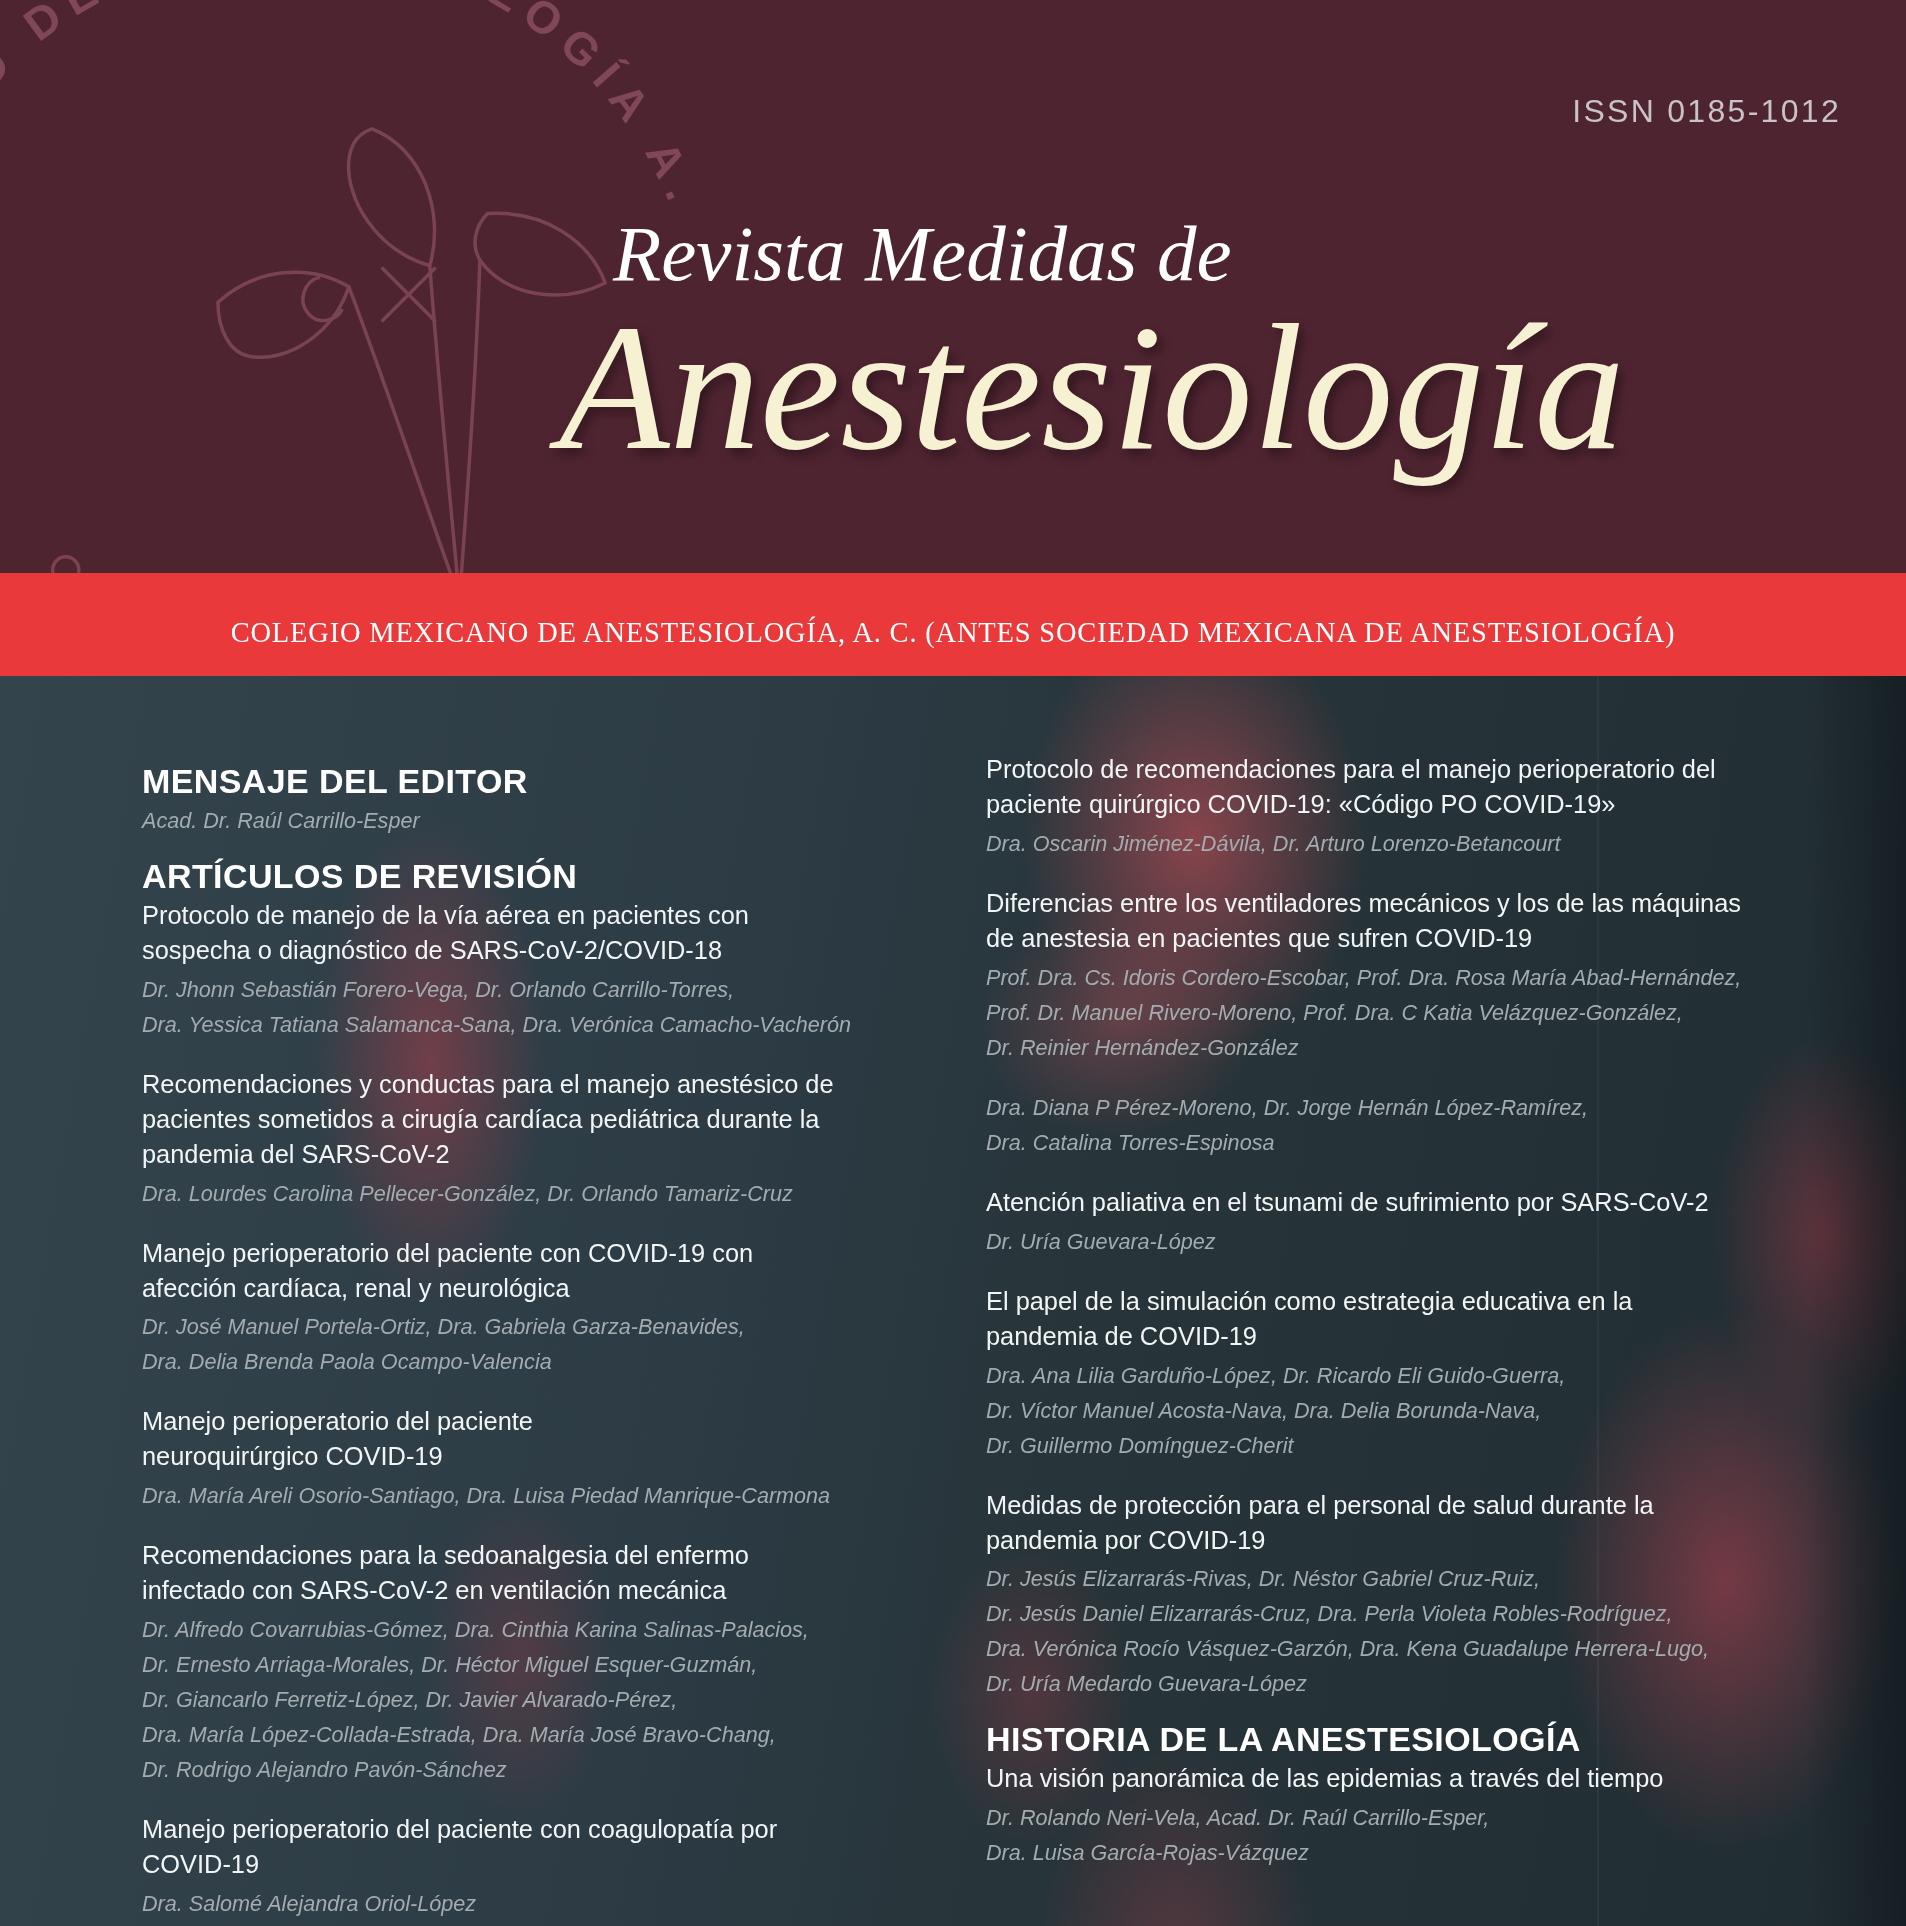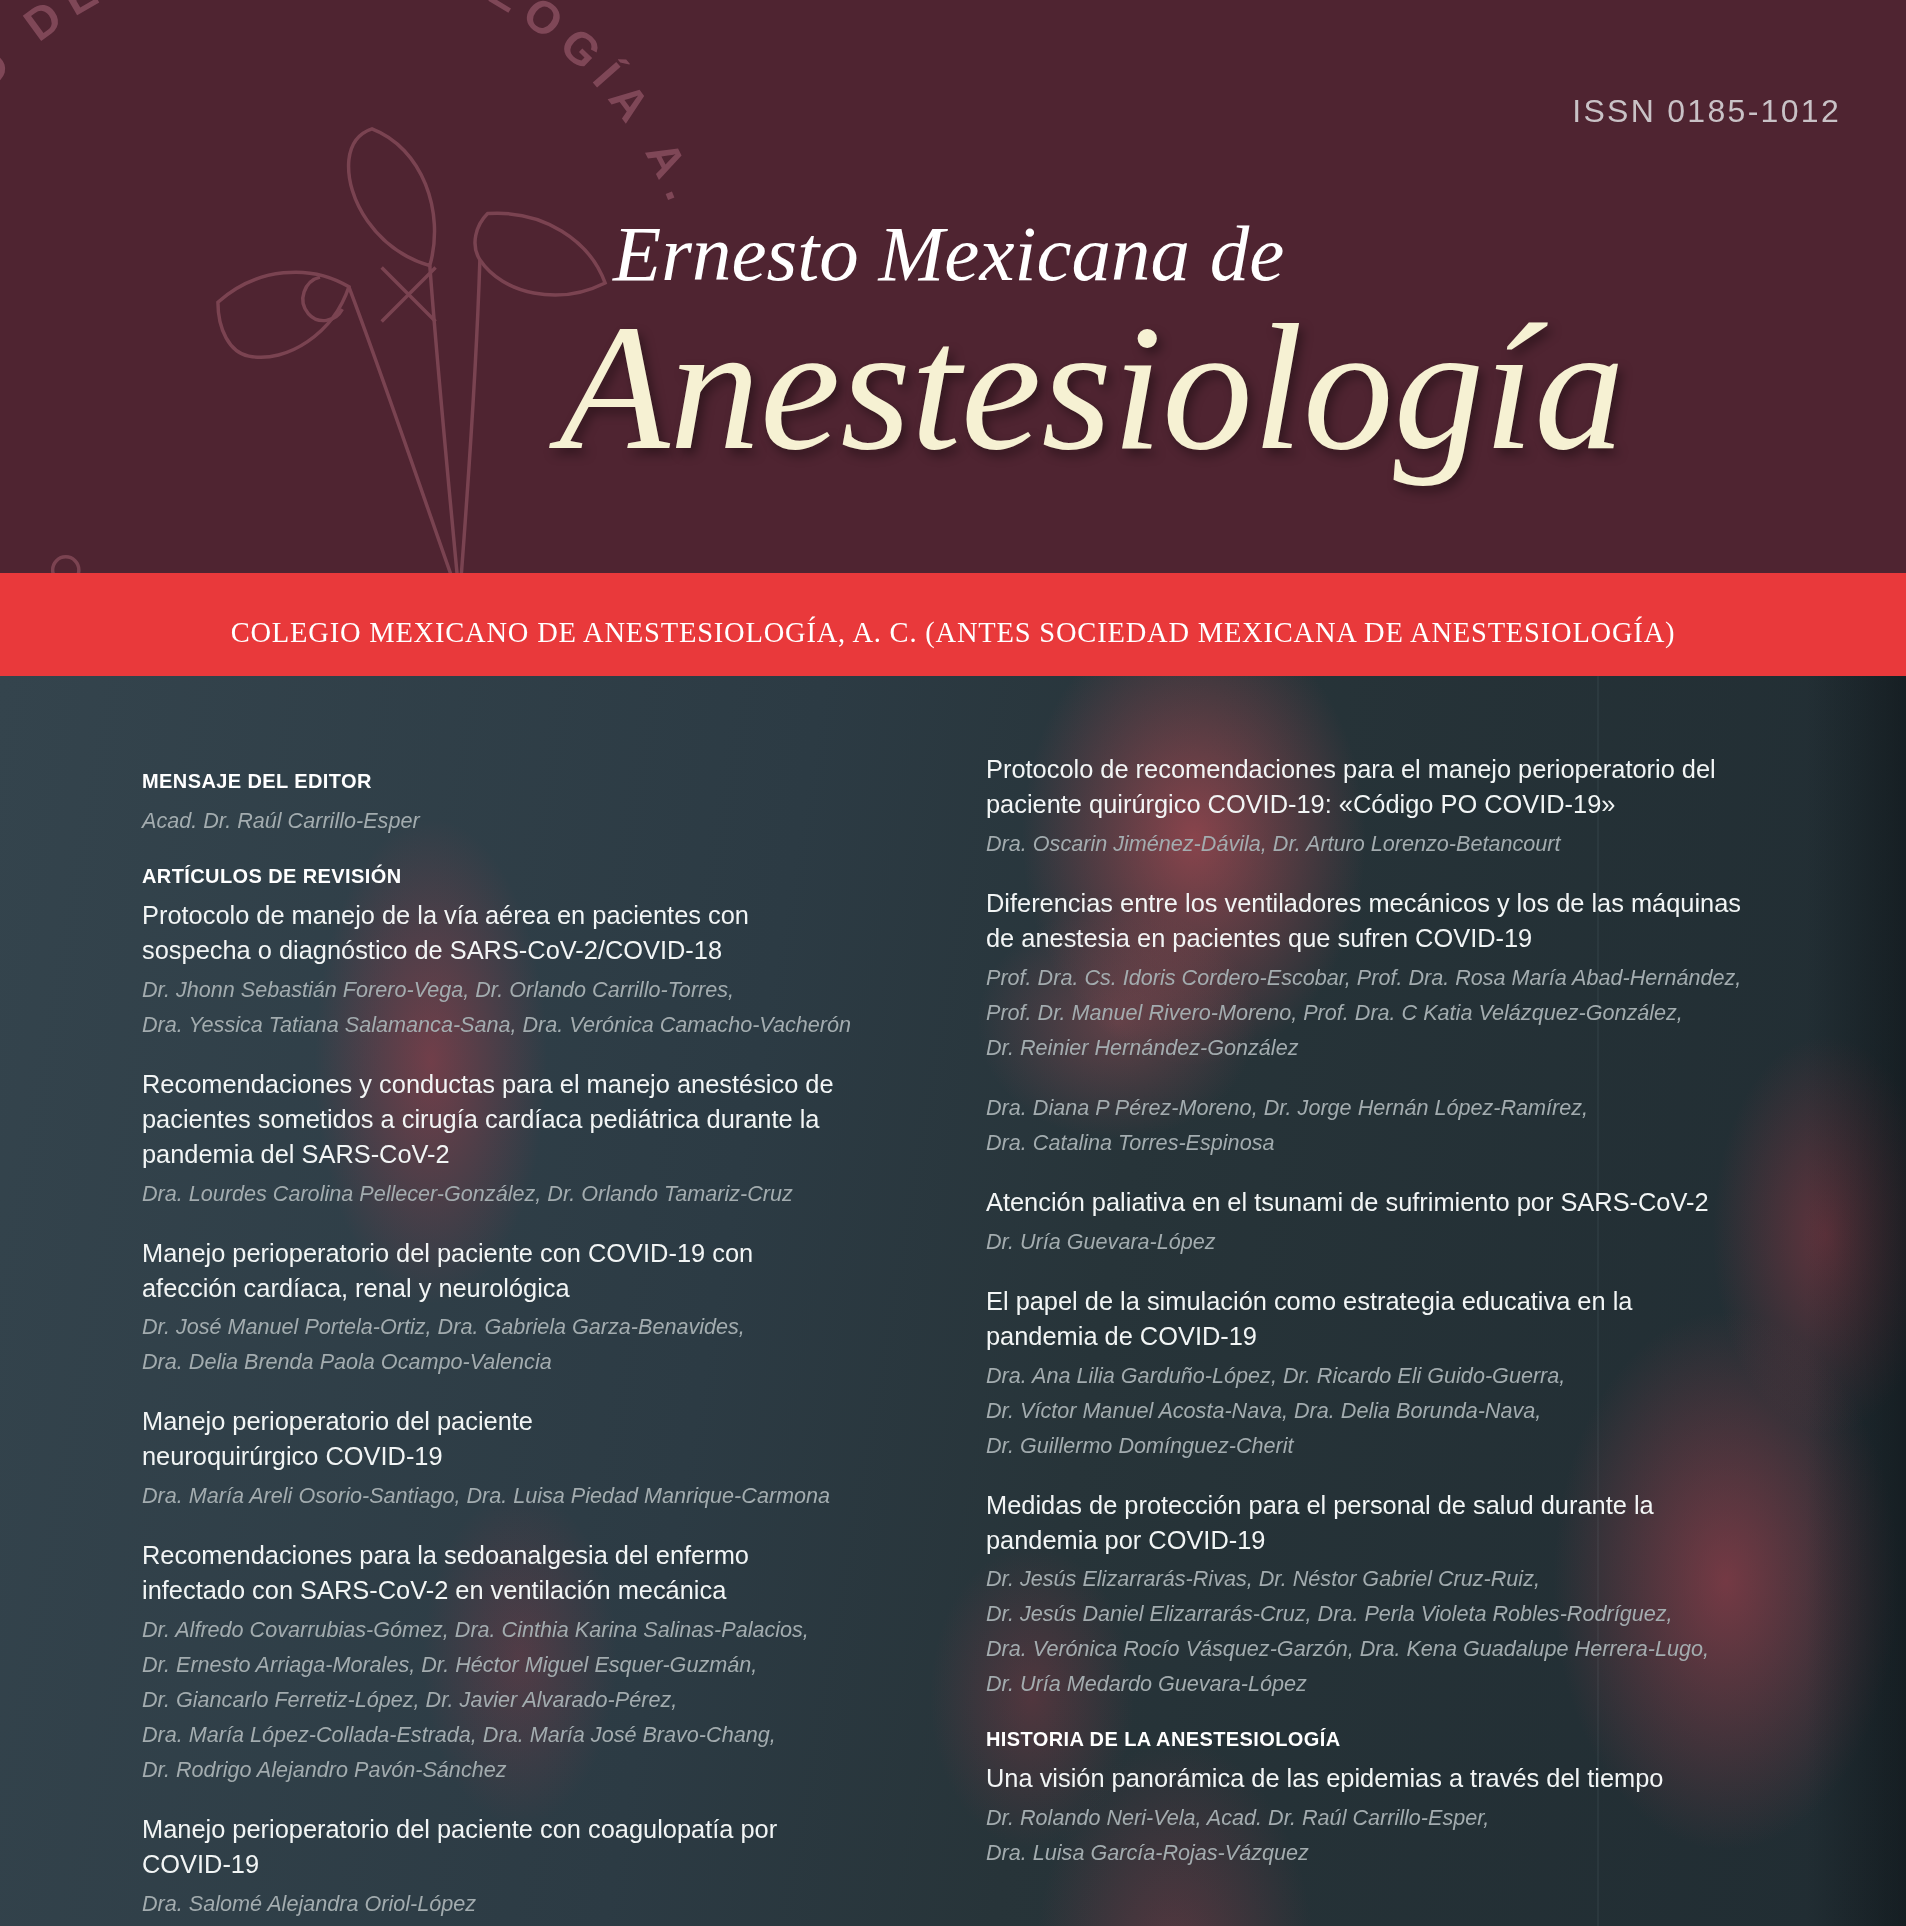--- a/index.html
+++ b/index.html
@@ -38,21 +38,21 @@
   .body::before{content:"";position:absolute;left:1597px;top:0;bottom:0;width:1.9px;
                 background:rgba(190,210,220,.06);}
   .body::after{content:"";position:absolute;right:0;top:0;bottom:0;width:100px;
                background:linear-gradient(90deg,transparent,rgba(8,12,15,.45));}
 
   .col{position:absolute;top:0;}
   .col-left{left:142px;width:836px;padding-top:88px;}
   .col-right{left:986px;width:890px;padding-top:76px;}
   .col > :first-child{margin-top:0;}
 
-  .sec{font-size:20px;font-weight:bold;letter-spacing:0.4px;line-height:35px;color:#ffffff;
+  .sec{font-size:34px;font-weight:bold;letter-spacing:0.4px;line-height:35px;color:#ffffff;
        margin:21px 0 0;}
   .article{margin-top:25px;}
   .sec + .article, .sec + .authors-solo{margin-top:3.9px;}
   .t{font-size:25.4px;line-height:35px;color:#f2f5f5;white-space:pre-line;}
   .a{font-size:21.6px;line-height:35px;color:#a3acaf;font-style:italic;white-space:pre-line;margin-top:3.9px;}
   .authors-solo{margin-top:3.9px;}
 </style>
 </head>
 <body>
 
@@ -70,21 +70,21 @@
         <path d="M1030,870 c-40,10 -60,60 -30,95 c25,28 70,22 88,-12"></path>
         <path d="M1190,845 L1330,985 M1330,845 L1190,985"></path>
         <circle cx="370" cy="1630" r="34"></circle>
       </g>
       <path id="arcpath" d="M223,1819 A1050,1050 0 1 1 1952,718" fill="none"></path>
       <text font-size="118" letter-spacing="30" fill="#82495a" font-weight="bold" font-family="Liberation Sans, sans-serif" opacity="0.95">
         <textPath href="#arcpath">COLEGIO MEXICANO DE ANESTESIOLOGÍA A. C.</textPath>
       </text>
     </svg>
     <div class="issn">ISSN 0185-1012</div>
-    <div class="pretitle">Ernesto Mexicana de</div>
+    <div class="pretitle">Revista Medidas de</div>
     <div class="masttitle">Anestesiología</div>
   </div>
 
   <div class="banner">
     <span class="banner-text">COLEGIO MEXICANO DE ANESTESIOLOGÍA, A. C. (ANTES SOCIEDAD MEXICANA DE ANESTESIOLOGÍA)</span>
   </div>
 
   <div class="body">
     <div class="col col-left" id="col-left">
         <div class="sec">MENSAJE DEL EDITOR</div>

